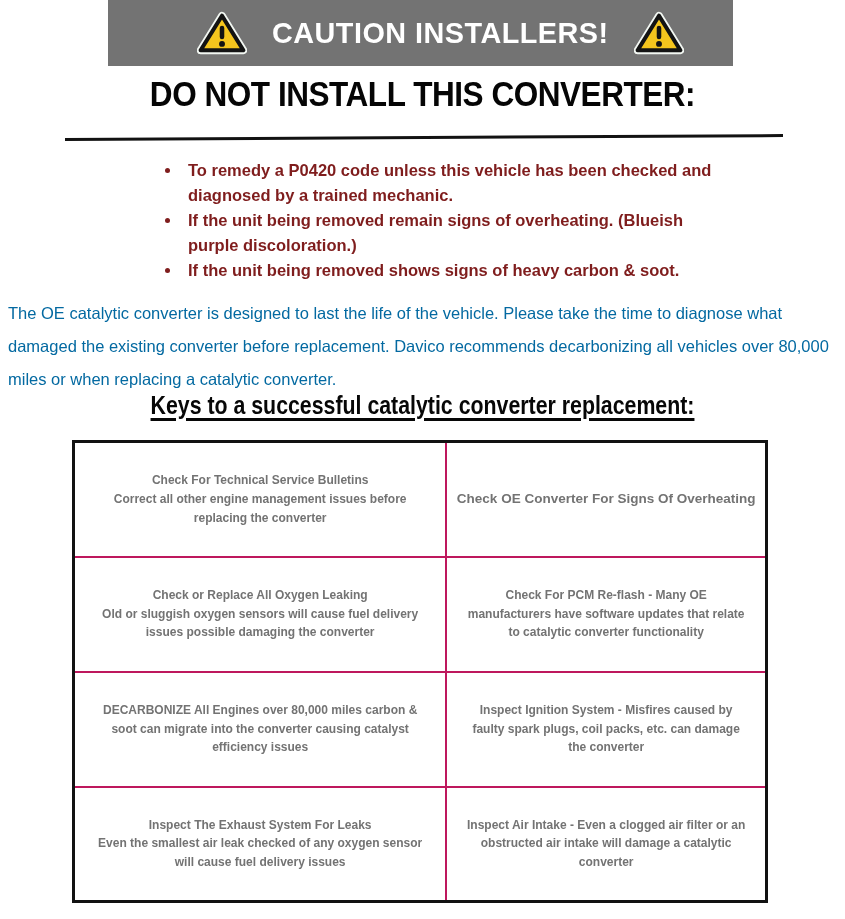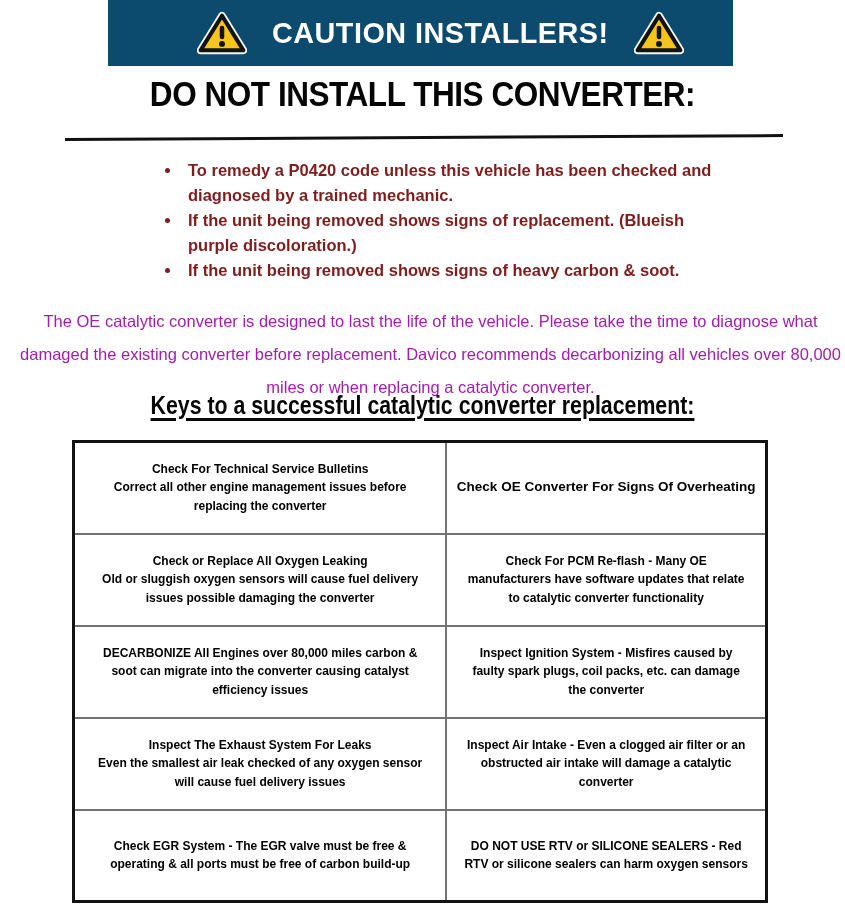--- a/index.html
+++ b/index.html
@@ -61,26 +61,26 @@
     font-weight: bold;
     line-height: 25px;
     color: #7f1d1d;
   }
   .warn-list li { margin: 0 0 0 0; padding-left: 6px; }
 
   
   .body-para {
     position: absolute; top: 297px; left: 8px;
     width: 829px;
-    margin: 8px;
-    text-align: center;
+    margin: 0;
+    text-align: left;
     font-size: 16.5px;
     font-weight: 400;
     line-height: 33px;
-    color: #a21caf;
+    color: #0369a1;
   }
 
   
   .keys-heading {
     position: absolute; top: 390px; left: 0;
     width: 100%;
     margin: 0;
     text-align: center;
     font-size: 26px;
     font-weight: bold;
@@ -94,41 +94,41 @@
 
   
   .keys-table {
     position: absolute; top: 440px; left: 72px;
     width: 696px; height: 463px;
     border-collapse: collapse;
     table-layout: fixed;
     border: 3px solid #121212;
   }
   .keys-table td {
-    border: 2px solid #737373;
+    border: 2px solid #be185d;
     height: 77px;
     text-align: center;
     vertical-align: middle;
     font-size: 12px;
     font-weight: bold;
     line-height: 1.55;
     padding: 4px 16px;
-    color: #000000;
+    color: #737373;
     white-space: pre-line;
   }
   .keys-table td.col-left  { width: 340px; }
   .keys-table td.col-right { width: 292px; text-align: center; }
   .keys-table td.big { font-size: 13.5px; padding: 4px 8px; }
 </style>
 </head>
 <body>
 
 <div class="page">
 
-  <header class="banner" style="background-color: #0c4a6e; padding-left: 40px;">
+  <header class="banner" style="background-color: #737373; padding-left: 40px;">
     <span class="tri">
       <svg viewBox="0 0 110 96" width="50" height="44" aria-hidden="true">
         <polygon points="55,10 102,86 8,86" fill="#F5C51D" stroke="#f2f7f2" stroke-width="17" stroke-linejoin="round"></polygon>
         <polygon points="55,10 102,86 8,86" fill="#F5C51D" stroke="#131313" stroke-width="9" stroke-linejoin="round"></polygon>
         <rect x="50" y="32" width="10" height="30" rx="5" fill="#131313"></rect>
         <circle cx="55" cy="72" r="6.5" fill="#131313"></circle>
       </svg>
     </span>
     <h1 class="banner-title">CAUTION INSTALLERS!</h1>
     <span class="tri">
@@ -140,21 +140,21 @@
       </svg>
     </span>
   </header>
 
   <h2 class="main-title">DO NOT INSTALL THIS CONVERTER:</h2>
 
   <div class="divider"></div>
 
   <ul class="warn-list">
     <li>To remedy a P0420 code unless this vehicle has been checked and diagnosed by a trained mechanic.</li>
-    <li>If the unit being removed shows signs of replacement. (Blueish purple discoloration.)</li>
+    <li>If the unit being removed remain signs of overheating. (Blueish purple discoloration.)</li>
     <li>If the unit being removed shows signs of heavy carbon &amp; soot.</li>
   </ul>
 
   <p class="body-para">The OE catalytic converter is designed to last the life of the vehicle. Please take the time to diagnose what damaged the existing converter before replacement. Davico recommends decarbonizing all vehicles over 80,000 miles or when replacing a catalytic converter.</p>
 
   <h3 class="keys-heading">Keys to a successful catalytic converter replacement:</h3>
 
   <table class="keys-table">
     <tbody>
       <tr>
@@ -169,20 +169,16 @@
       </tr>
       <tr>
         <td class="col-left">DECARBONIZE All Engines over 80,000 miles carbon &amp; soot can migrate into the converter causing catalyst efficiency issues</td>
         <td class="col-right">Inspect Ignition System - Misfires caused by faulty spark plugs, coil packs, etc. can damage the converter</td>
       </tr>
       <tr>
         <td class="col-left">Inspect The Exhaust System For Leaks
 Even the smallest air leak checked of any oxygen sensor will cause fuel delivery issues</td>
         <td class="col-right">Inspect Air Intake - Even a clogged air filter or an obstructed air intake will damage a catalytic converter</td>
       </tr>
-      <tr>
-        <td class="col-left">Check EGR System - The EGR valve must be free &amp; operating &amp; all ports must be free of carbon build-up</td>
-        <td class="col-right">DO NOT USE RTV or SILICONE SEALERS - Red RTV or silicone sealers can harm oxygen sensors</td>
-      </tr>
     </tbody>
   </table>
 
 </div>
 
 </body></html>

